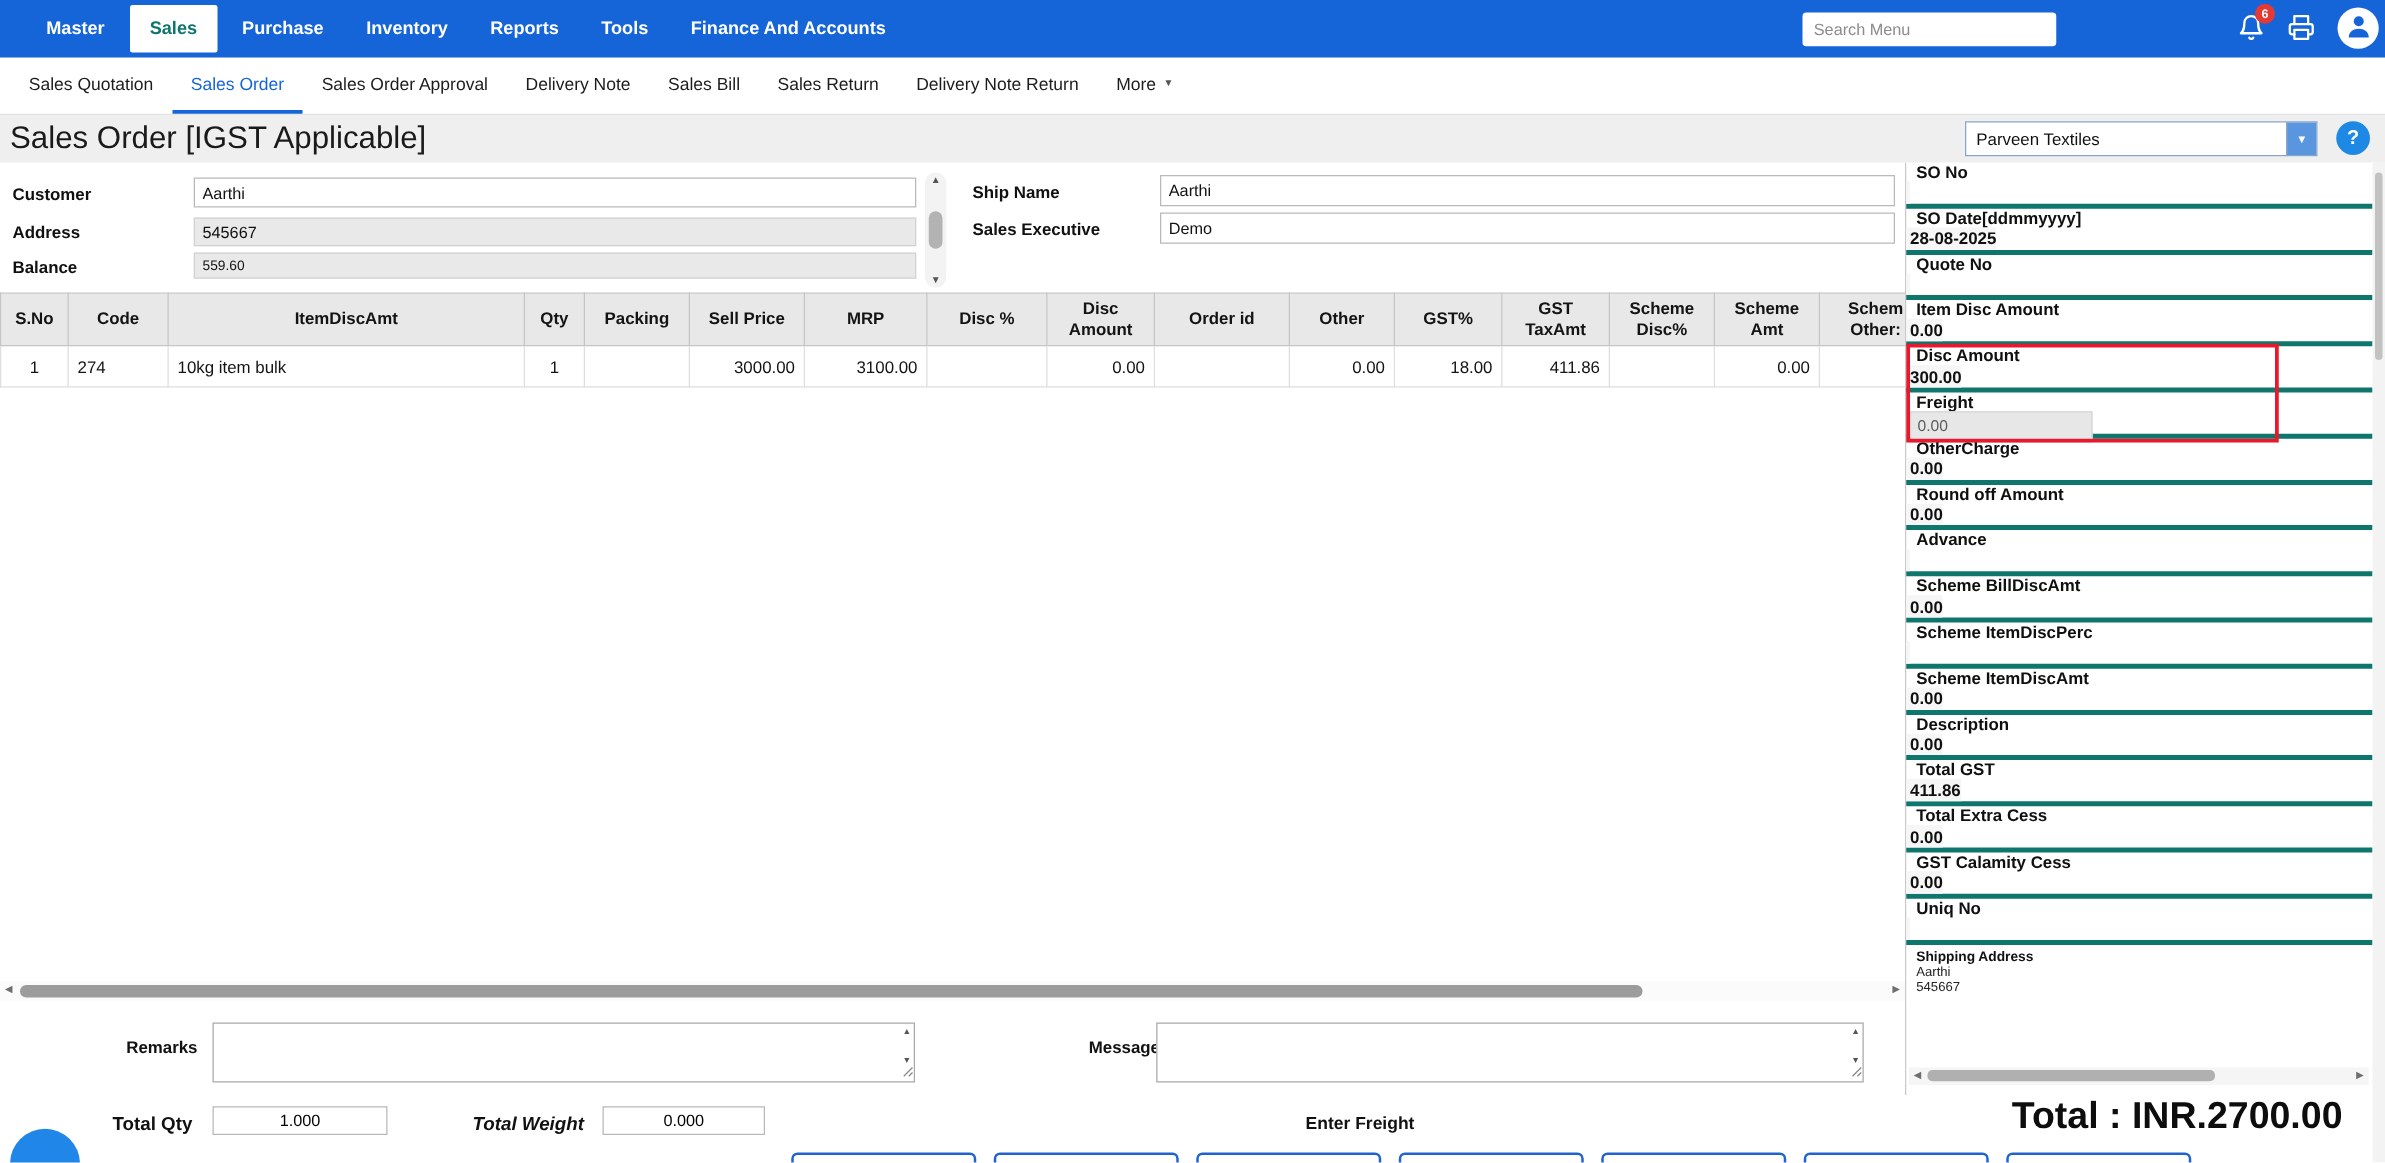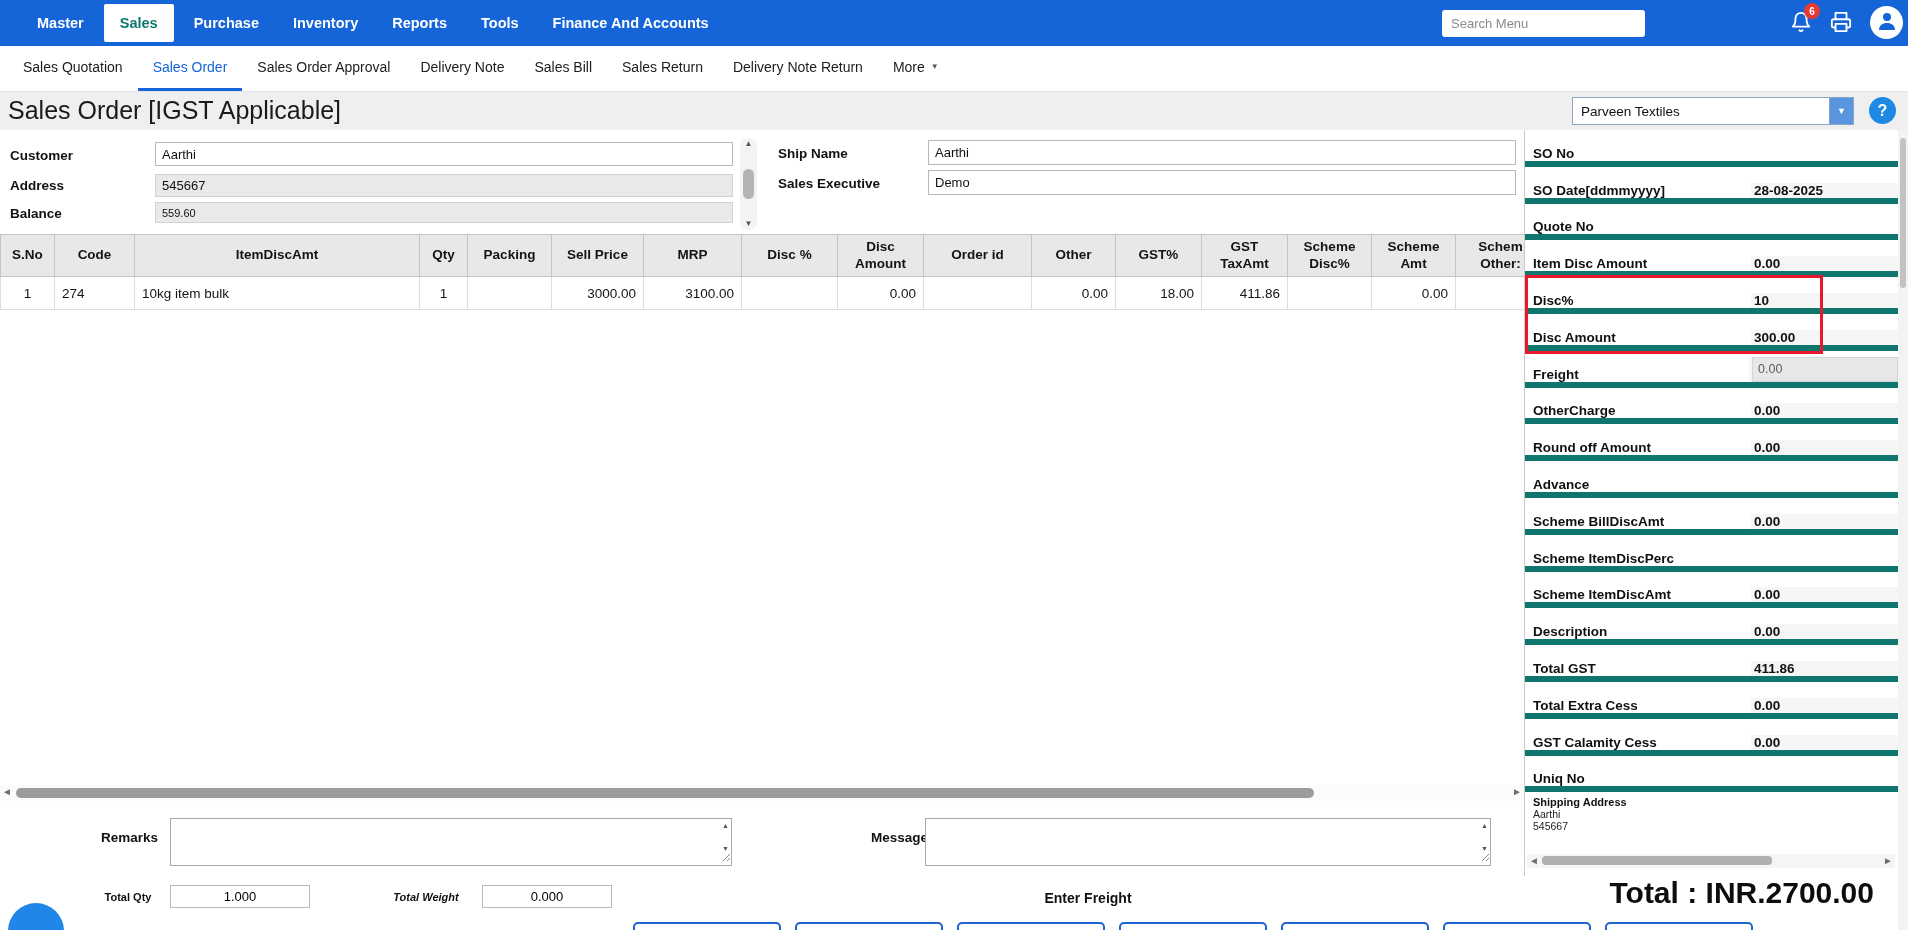--- a/index.html
+++ b/index.html
@@ -60,28 +60,28 @@
 
   
   .ta-label { position:absolute; font-size:13.5px; font-weight:700; text-align:right; }
   .ta-wrap { position:absolute; }
   .ta-wrap textarea { width:100%; height:100%; border:1px solid #a9a9a9; resize:none; font-family:inherit; font-size:13px; padding:3px 14px 3px 5px; }
   .ta-arrow { position:absolute; right:3px; font-size:7px; color:#555; line-height:1; cursor:pointer; }
   .ta-up { top:4px; } .ta-down { bottom:14px; }
   .ta-grip { position:absolute; right:1px; bottom:1px; cursor:nwse-resize; }
 
   
-  .tot-label { position:absolute; font-size:11px; font-weight:700; text-align:center; }
+  .tot-label { position:absolute; font-size:15px; font-weight:700; text-align:left; }
   .tot-input { position:absolute; border:1px solid #b9b9b9; height:23px; font-size:13px; text-align:center; font-family:inherit; }
   .enter-freight { position:absolute; left:1003px; top:760px; width:170px; text-align:center; font-size:14px; font-weight:700; }
 
   
   .panel { position:absolute; top:130px; left:1524px; width:374px; height:746px; border-left:1px solid #c9c9c9; background:#fff; z-index:10; }
   .panel-rows { position:relative; }
-  .p-row { height:36.8px; display:flex; align-items:flex-end; border-bottom:6px solid #0f766e; }
+  .p-row { height:36.8px; display:flex; align-items:flex-start; border-bottom:4px solid #0f766e;flex-direction:column; }
   .p-label { width:226px; padding-left:8px; font-weight:700; font-size:13.5px; display:flex; align-items:center; color:#101010; }
   .p-value { flex:1; font-weight:700; font-size:13.5px; display:flex; align-items:center; background:#f6f6f6; padding-left:3px; color:#101010; cursor:text; }
   .freight-input { width:146px; height:25px; background:#e7e7e7; border:1px solid #d5d5d5; display:flex; align-items:center; padding-left:5px; font-weight:400; color:#5c5c5c; font-size:12.5px; }
   .red-box { position:absolute; left:0; top:145px; width:298px; height:79px; border:3px solid #e8192c; pointer-events:none; z-index:5; }
   .shipping { padding:4px 0 0 8px; }
   .shipping-title { font-size:11px; font-weight:700; }
   .shipping-line { font-size:10.5px; line-height:12px; color:#222; }
   .panel-hscroll { position:absolute; left:2px; top:724px; width:368px; height:14px; background:#f5f5f5; }
   .phs-thumb { position:absolute; left:15px; top:2px; width:230px; height:9px; background:#b0b0b0; border-radius:4px; cursor:grab; }
 
@@ -303,24 +303,20 @@
     </div>
     <div class="p-row">
       <span class="p-label">Quote No</span>
       <span class="p-value"></span>
     </div>
     <div class="p-row">
       <span class="p-label">Item Disc Amount</span>
       <span class="p-value">0.00</span>
     </div>
     <div class="p-row">
-      <span class="p-label">Disc%</span>
-      <span class="p-value">10</span>
-    </div>
-    <div class="p-row">
       <span class="p-label">Disc Amount</span>
       <span class="p-value">300.00</span>
     </div>
     <div class="p-row">
       <span class="p-label">Freight</span>
       <span class="p-value">
         <span class="freight-input">0.00</span>
       </span>
     </div>
     <div class="p-row">

